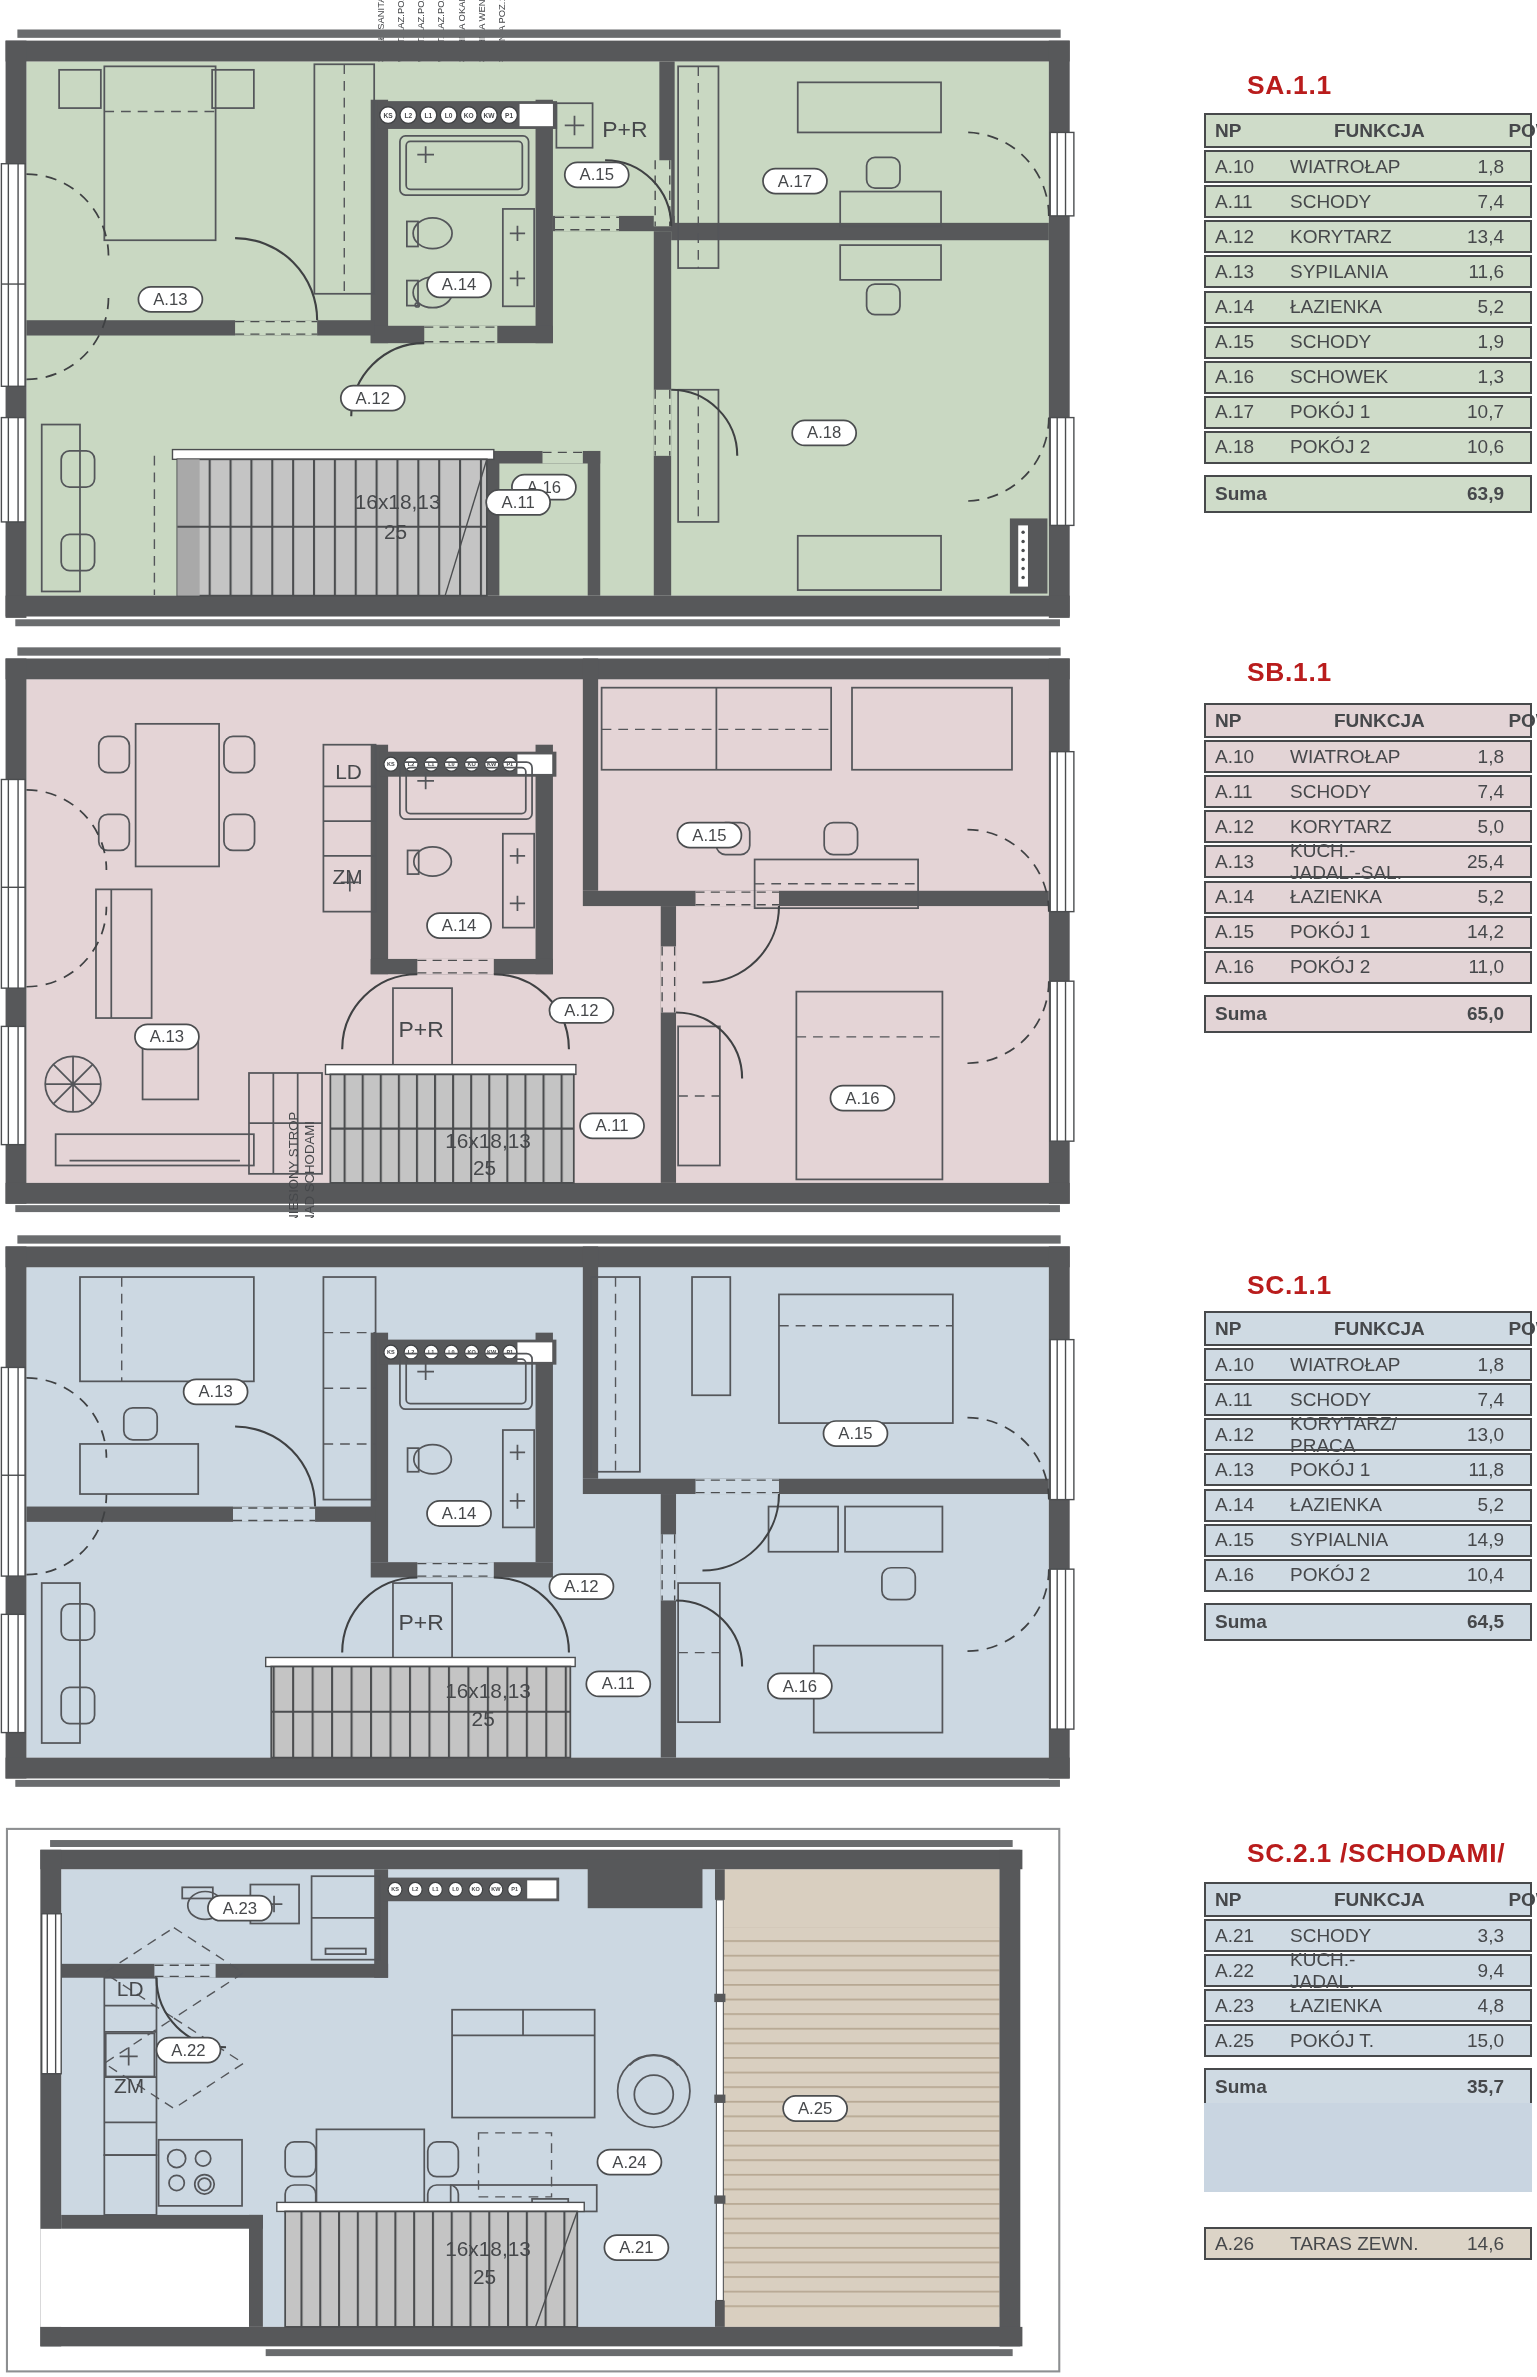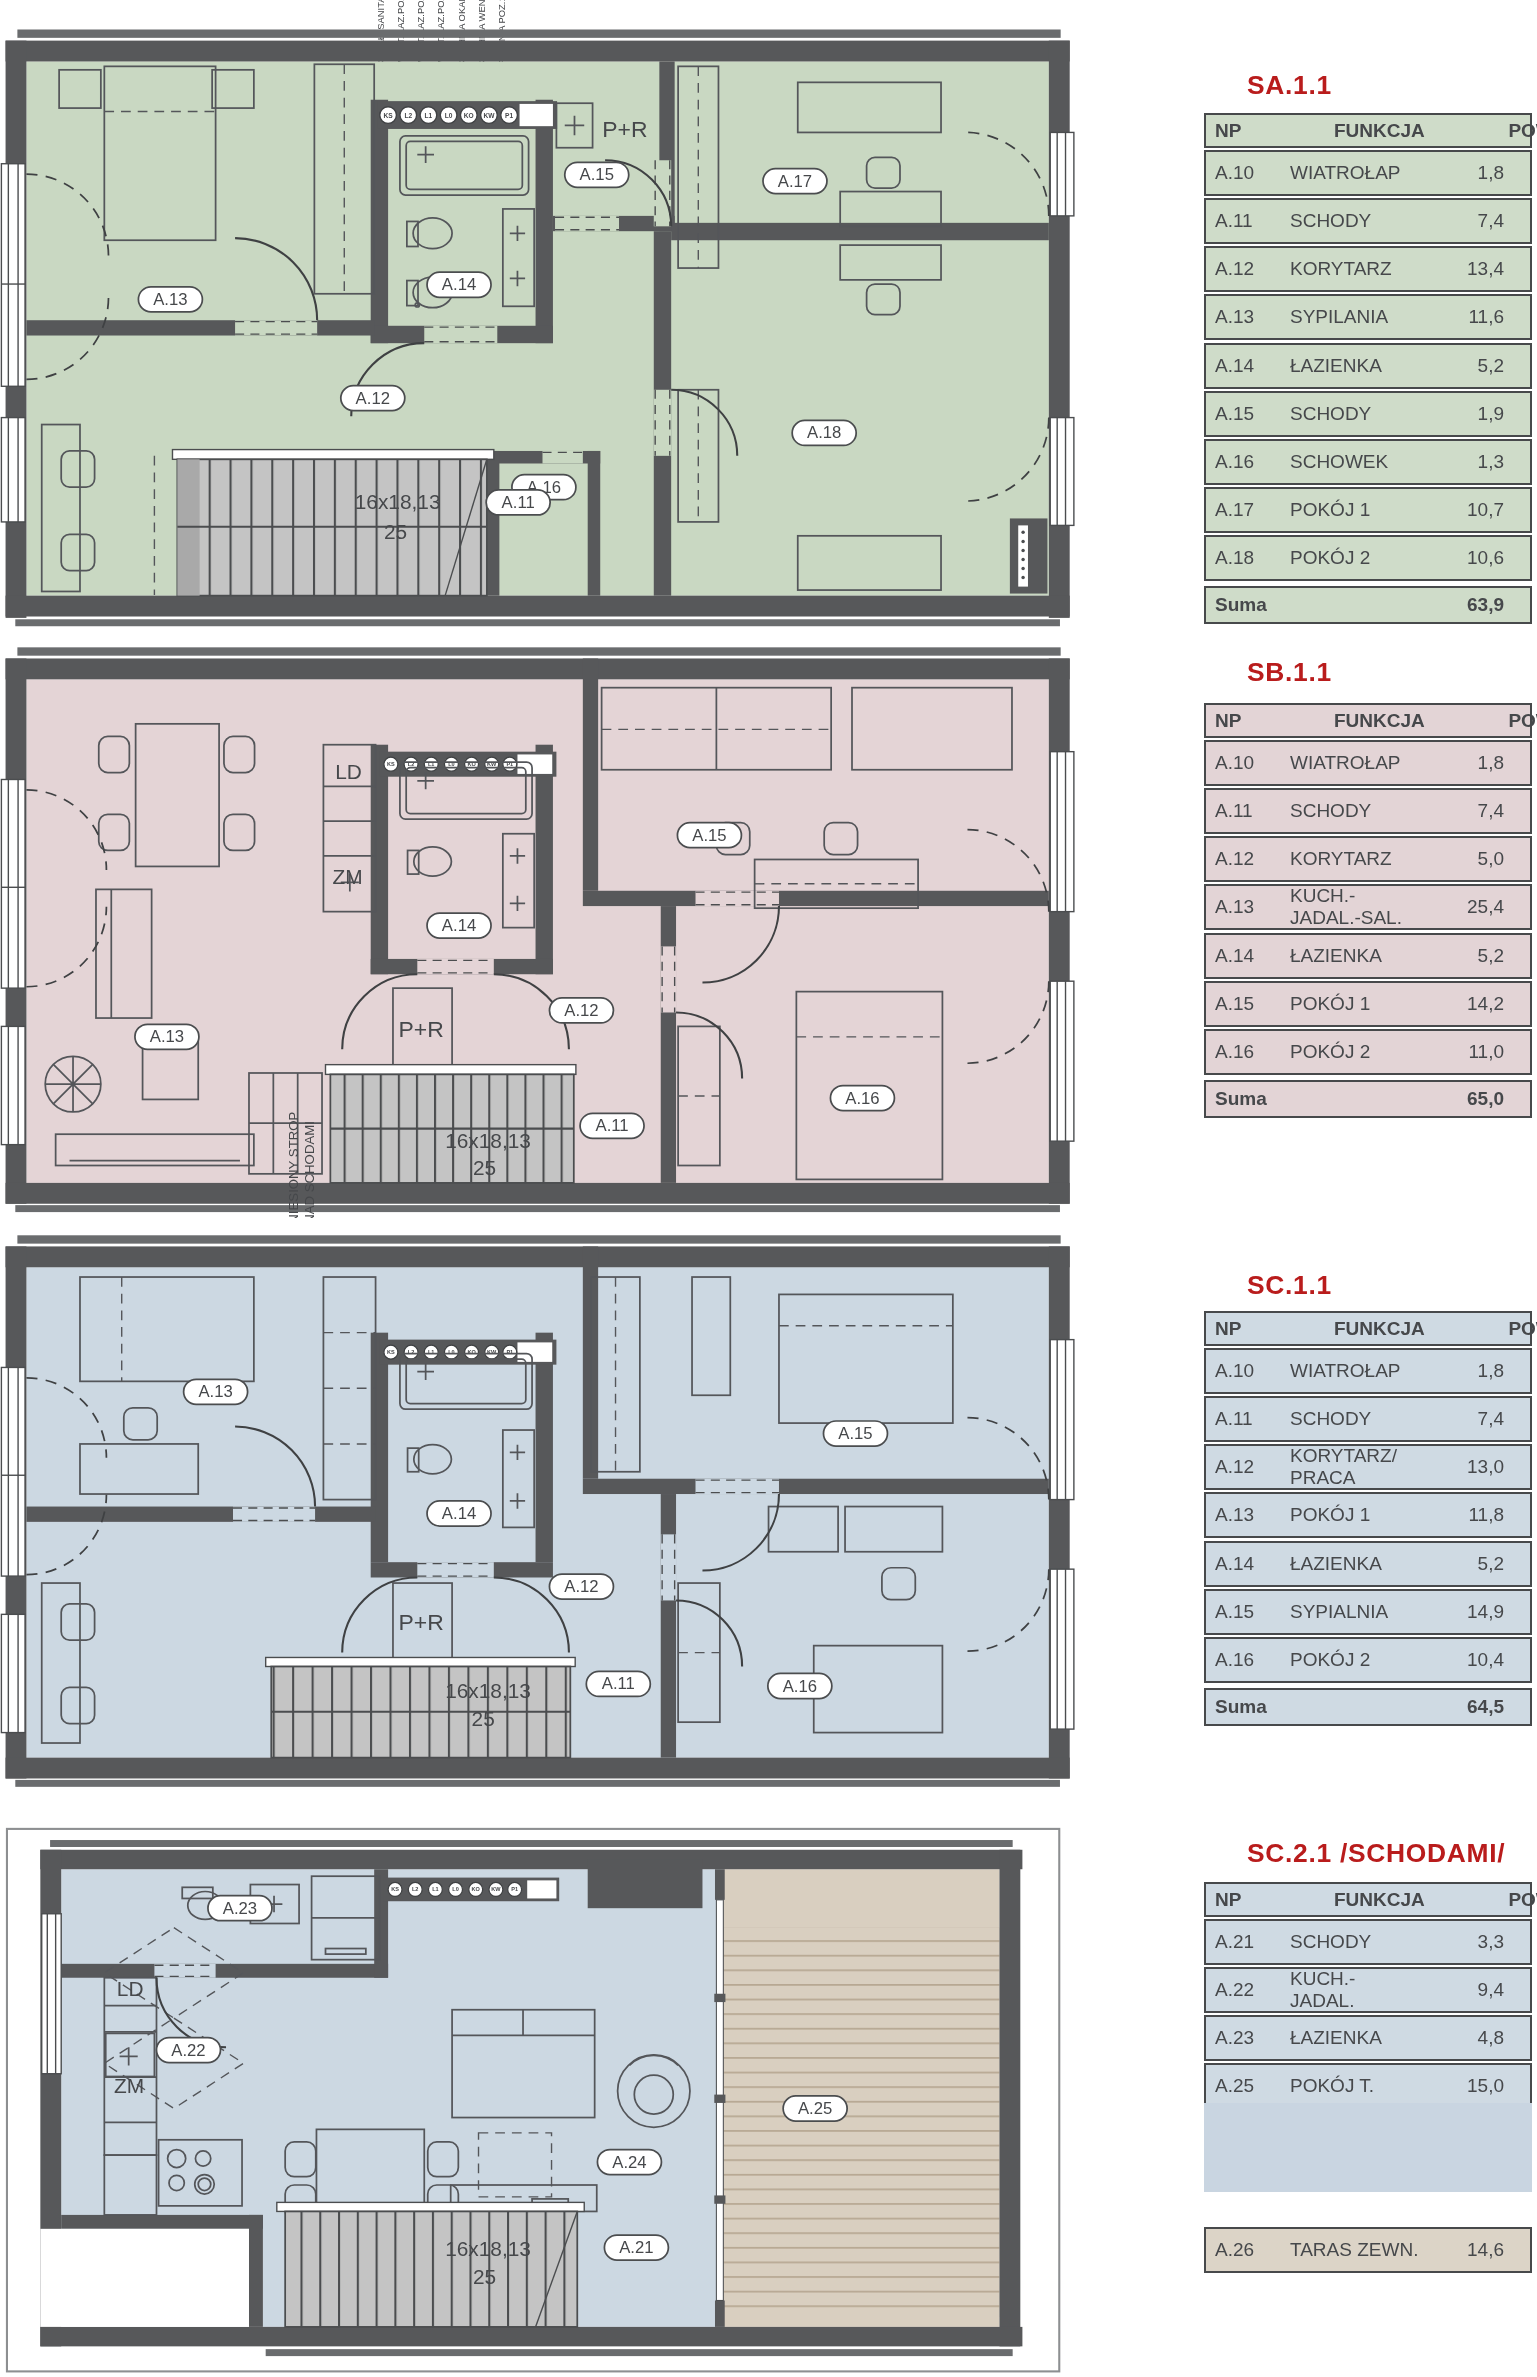--- a/index.html
+++ b/index.html
@@ -2,23 +2,23 @@
 <html style="font-size:11px"><head>
 <meta charset="utf-8">
 <style>
   html,body{margin:0;padding:0;background:#fff;}
   body{width:1538px;height:2377px;position:relative;font-family:"Liberation Sans",sans-serif;}
   .abs{position:absolute;}
   
   .ptitle{position:absolute;left:1247px;font-size:26.4px;font-weight:bold;color:#b91c1c;letter-spacing:0.7px;}
   .tbl{position:absolute;left:1204px;width:328px;}
   .trow{display:flex;align-items:center;border:2.1px solid #47494b;box-sizing:border-box;
-        height:46px;margin-top:2.1px;font-size:19px;color:#46484b;}
+        height:33px;margin-top:2.1px;font-size:19px;color:#46484b;}
   .trow.header{font-weight:bold;height:35px;gap:44px;}
-  .trow.suma{font-weight:bold;height:38px;margin-top:5px;}
+  .trow.suma{font-weight:bold;height:38px;margin-top:11px;}
   .c-np{width:75px;padding-left:9px;flex:none;}
   .c-fn{flex:1;}
   .c-pow{width:85px;text-align:right;padding-right:26px;flex:none;}
   .filler{position:absolute;left:1204px;width:328px;background:#c9d5e1;}
   
   svg text{font-family:"Liberation Sans",sans-serif;fill:#46484b;}
   .badge rect{fill:#ffffff;stroke:#4b4d4f;stroke-width:2.5;}
   .badge text{font-size:24px;text-anchor:middle;}
   .stair-t{font-size:30px;}
   .big-t{font-size:30px;}

